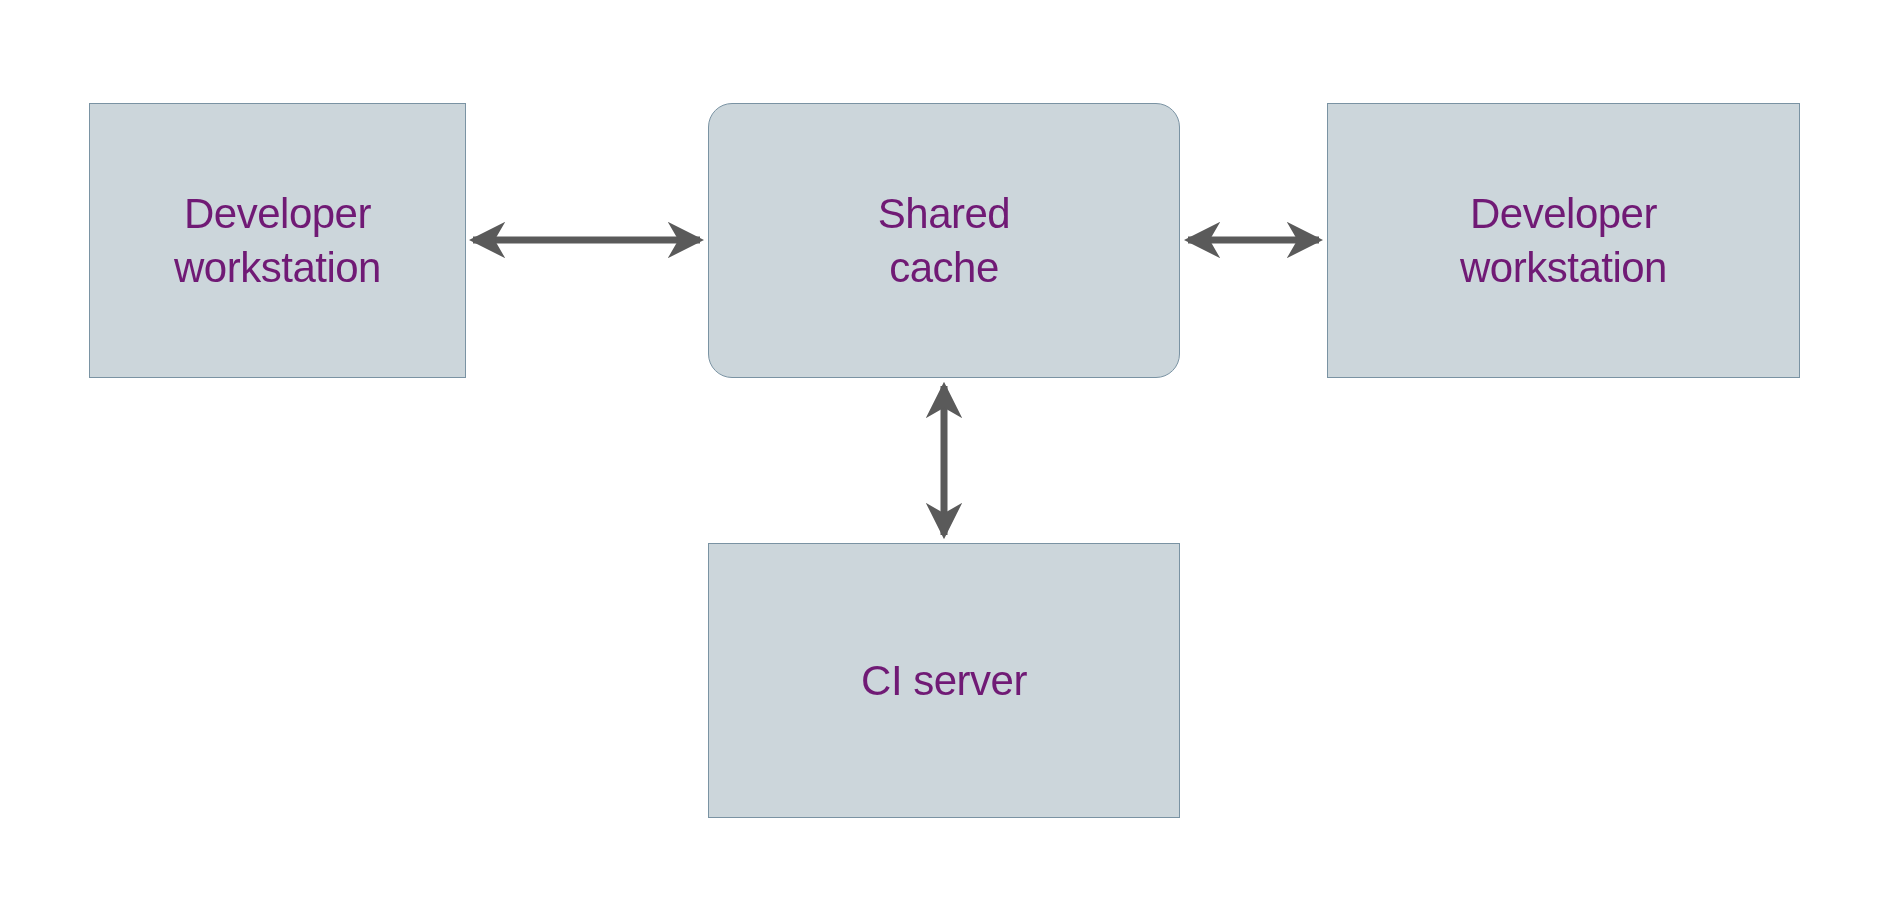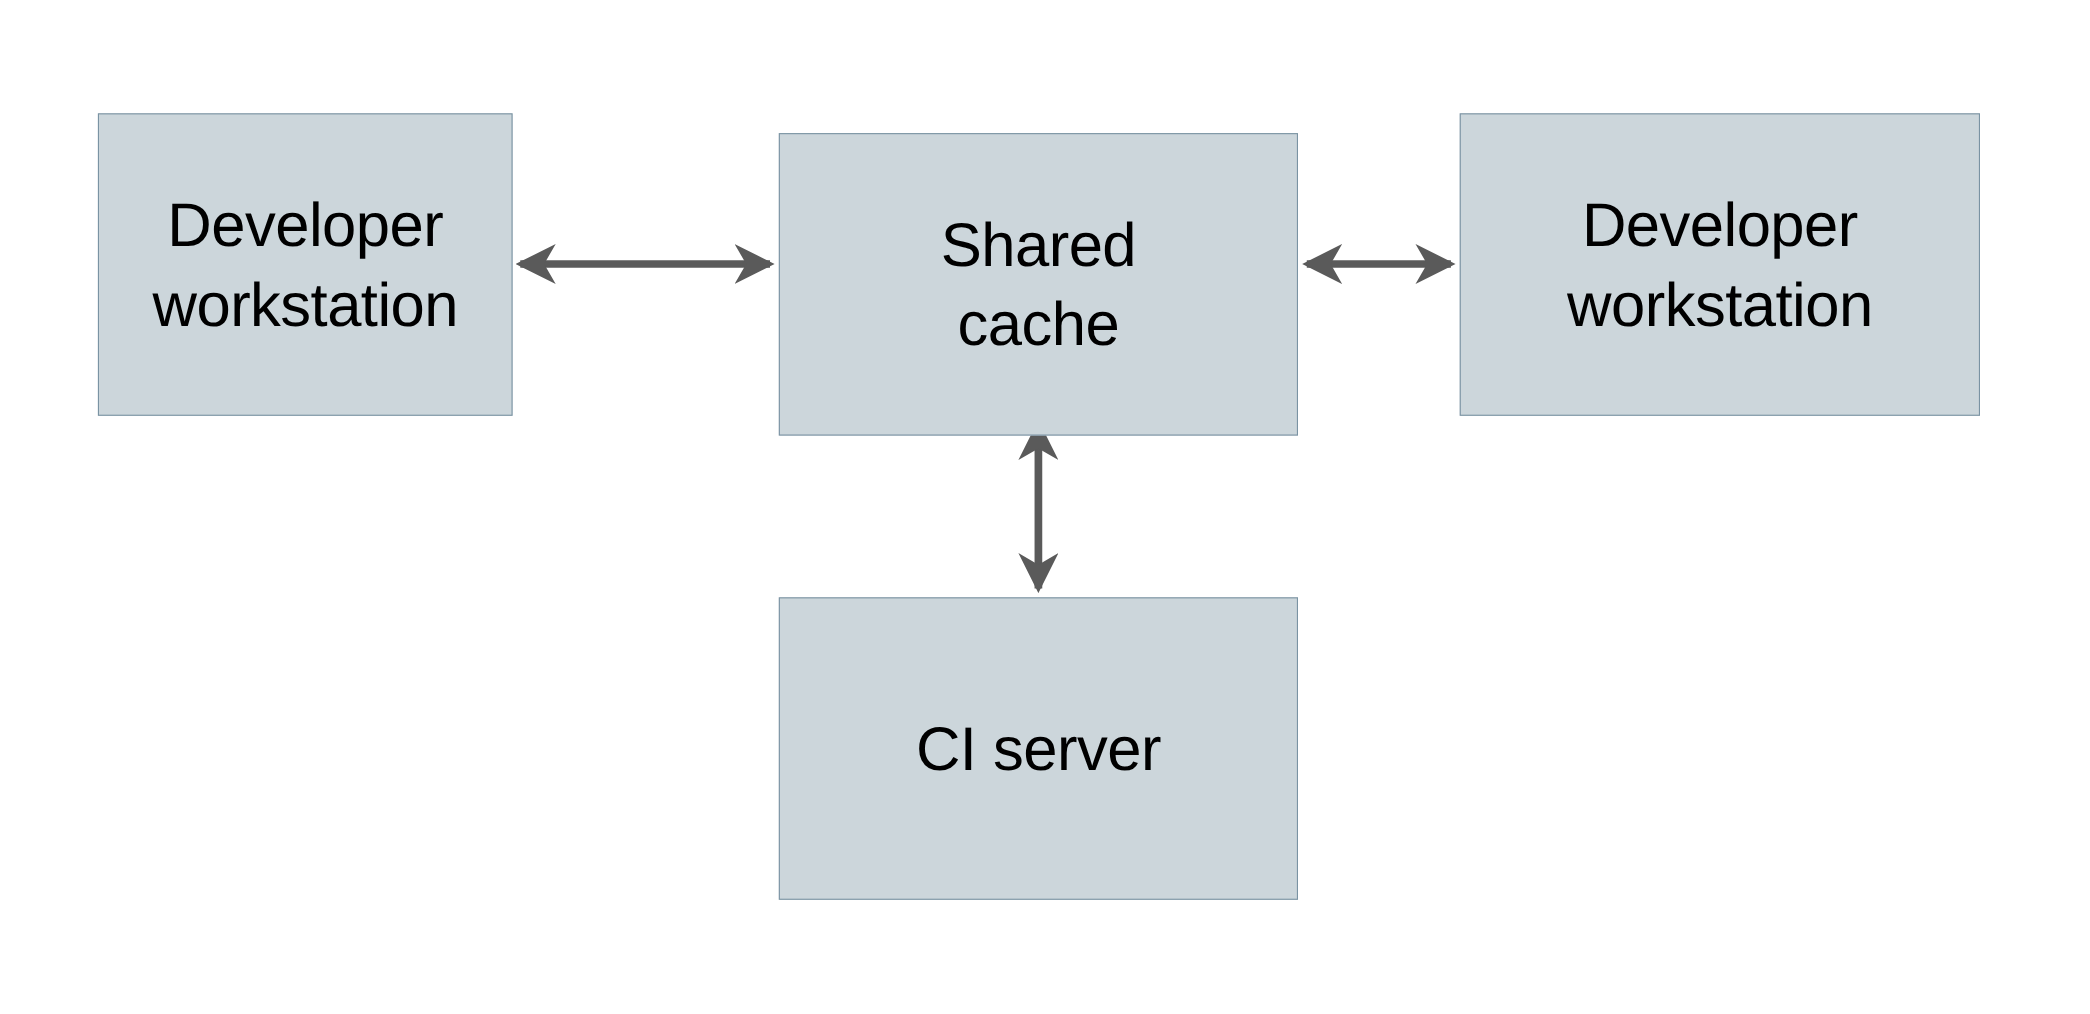--- a/index.html
+++ b/index.html
@@ -31,30 +31,30 @@
     box-sizing: border-box;
     background: #ccd6db;
     border: 1.6px solid #7a93a3;
     display: flex;
     align-items: center;
     justify-content: center;
     text-align: center;
   }
   .node-label {
     font-family: "Liberation Sans", sans-serif;
-    font-size: 56px;
+    font-size: 42px;
     line-height: 1.28;
-    color: #000000;
+    color: #701a75;
     font-weight: 400;
     letter-spacing: -0.5px;
     white-space: pre-line;
     padding: 0 8px;
   }
   #node-dev-left   { left: 89px;   top: 103px; width: 377px; height: 275px; }
-  #node-cache      { left: 708px;  top: 121px; width: 472px; height: 275px; }
+  #node-cache      { left: 708px;  top: 103px; width: 472px; height: 275px; border-radius: 24px; }
   #node-dev-right  { left: 1327px; top: 103px; width: 473px; height: 275px; }
   #node-ci         { left: 708px;  top: 543px; width: 472px; height: 275px; justify-content: center; }
 </style>
 </head>
 <body>
 
 <div id="canvas">
 
   <svg id="arrow-layer" viewBox="0 0 1900 922" width="1900" height="922" xmlns="http://www.w3.org/2000/svg">
     <defs>

